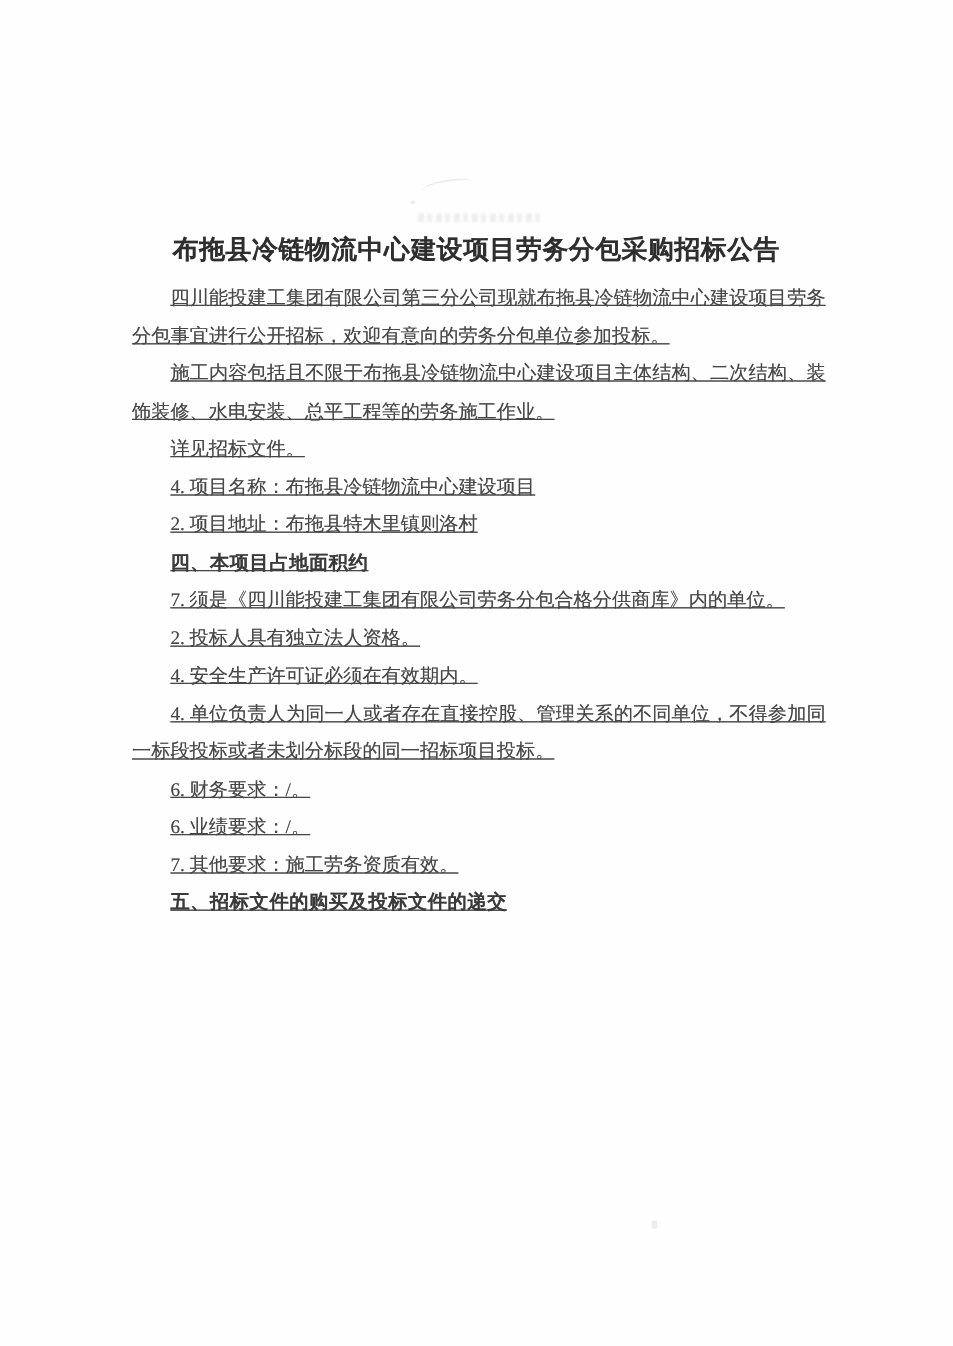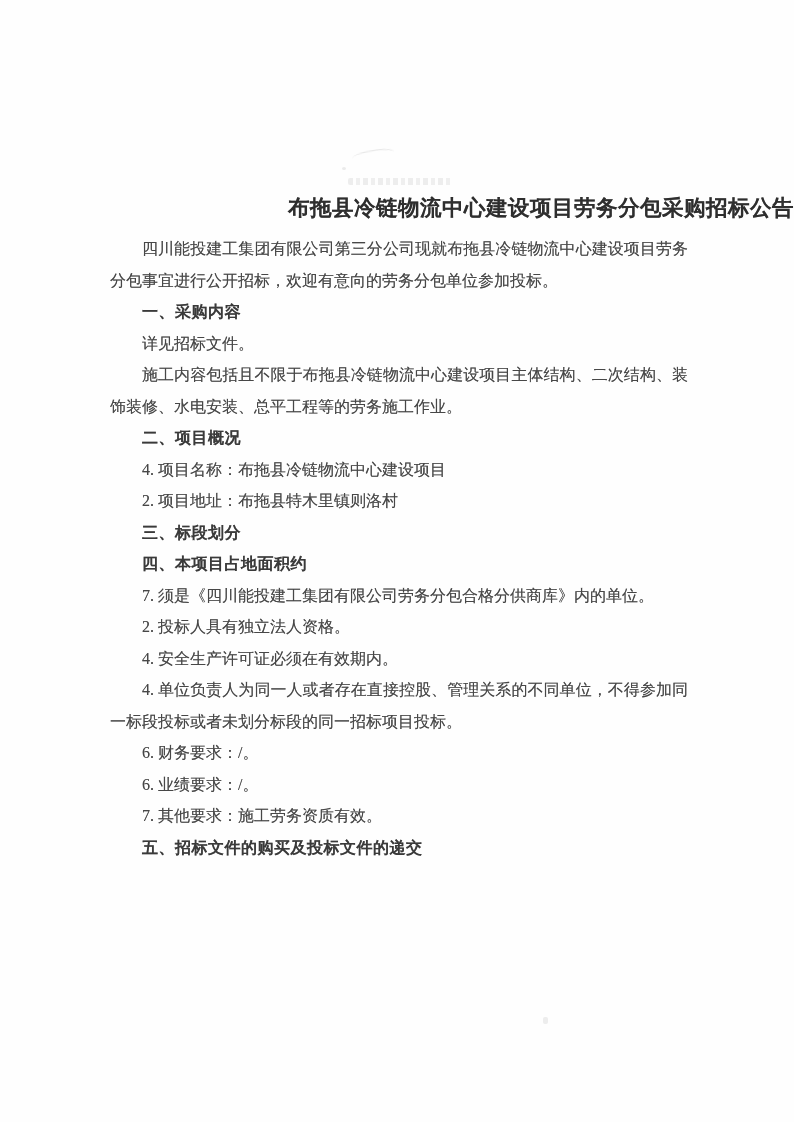--- a/index.html
+++ b/index.html
@@ -63,38 +63,39 @@
     background: #ededed;
     border-radius: 2px;
     filter: blur(0.4px);
   }
   .doc-title {
     position: absolute;
     top: 193px;
     left: 0;
     width: 100%;
     margin: 0;
-    text-align: right;
+    text-align: center;
     font-family: "Liberation Sans", "DejaVu Sans", sans-serif;
     font-size: 21.5px;
     font-weight: 700;
     color: #2e2e2e;
     letter-spacing: 0.5px;
     text-shadow: 0 0 0.5px rgba(46,46,46,0.55);
   }
   .doc-body {
     position: absolute;
     top: 233px;
     left: 110px;
     width: 578px;
     font-size: 16px;
     line-height: 31.5px;
     color: #474747;
     text-align: justify;
     text-shadow: 0 0 0.5px rgba(70,70,70,0.55);
+    text-decoration: underline;
   }
   .para {
     margin: 0;
     text-indent: 2em;
   }
   .heading {
     margin: 0;
     text-indent: 2em;
     font-family: "Liberation Sans", "DejaVu Sans", sans-serif;
     font-weight: 700;
@@ -110,27 +111,24 @@
   <div class="scan-smudge">
     <span class="squiggle"></span>
     <span class="smudge-dot"></span>
     <span class="smudge-text"></span>
   </div>
 
   <h1 class="doc-title">布拖县冷链物流中心建设项目劳务分包采购招标公告</h1>
 
   <div class="doc-body">
     <p class="para">四川能投建工集团有限公司第三分公司现就布拖县冷链物流中心建设项目劳务分包事宜进行公开招标，欢迎有意向的劳务分包单位参加投标。</p>
-    <p class="heading">一、采购内容</p>
+    <p class="para">施工内容包括且不限于布拖县冷链物流中心建设项目主体结构、二次结构、装饰装修、水电安装、总平工程等的劳务施工作业。</p>
     <p class="para">详见招标文件。</p>
-    <p class="para">施工内容包括且不限于布拖县冷链物流中心建设项目主体结构、二次结构、装饰装修、水电安装、总平工程等的劳务施工作业。</p>
-    <p class="heading">二、项目概况</p>
     <p class="para">4. 项目名称：布拖县冷链物流中心建设项目</p>
     <p class="para">2. 项目地址：布拖县特木里镇则洛村</p>
-    <p class="heading">三、标段划分</p>
     <p class="heading">四、本项目占地面积约</p>
     <p class="para">7. 须是《四川能投建工集团有限公司劳务分包合格分供商库》内的单位。</p>
     <p class="para">2. 投标人具有独立法人资格。</p>
     <p class="para">4. 安全生产许可证必须在有效期内。</p>
     <p class="para">4. 单位负责人为同一人或者存在直接控股、管理关系的不同单位，不得参加同一标段投标或者未划分标段的同一招标项目投标。</p>
     <p class="para">6. 财务要求：/。</p>
     <p class="para">6. 业绩要求：/。</p>
     <p class="para">7. 其他要求：施工劳务资质有效。</p>
     <p class="heading">五、招标文件的购买及投标文件的递交</p>
   </div>

